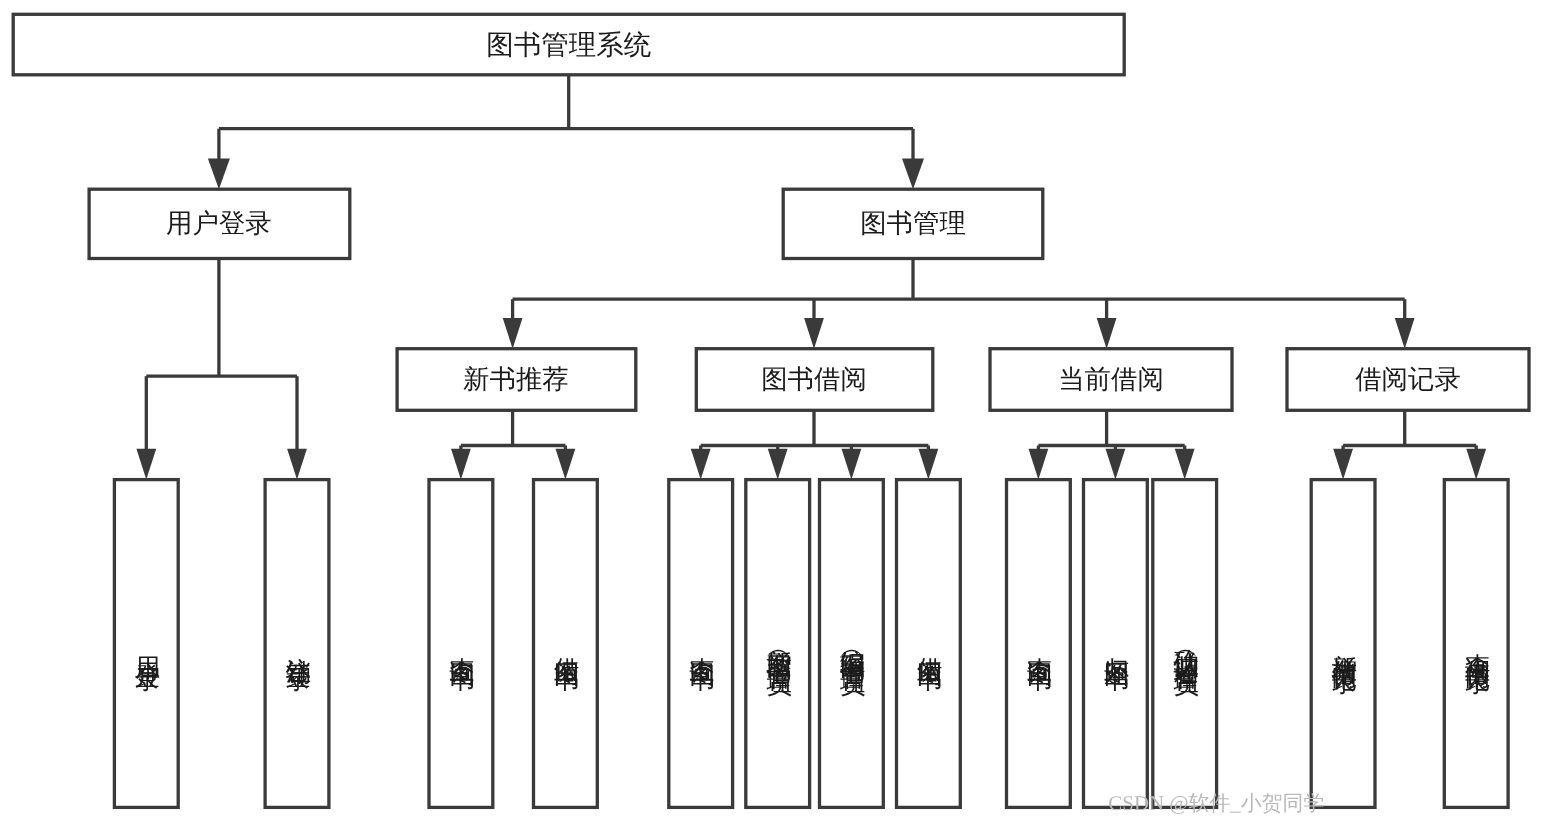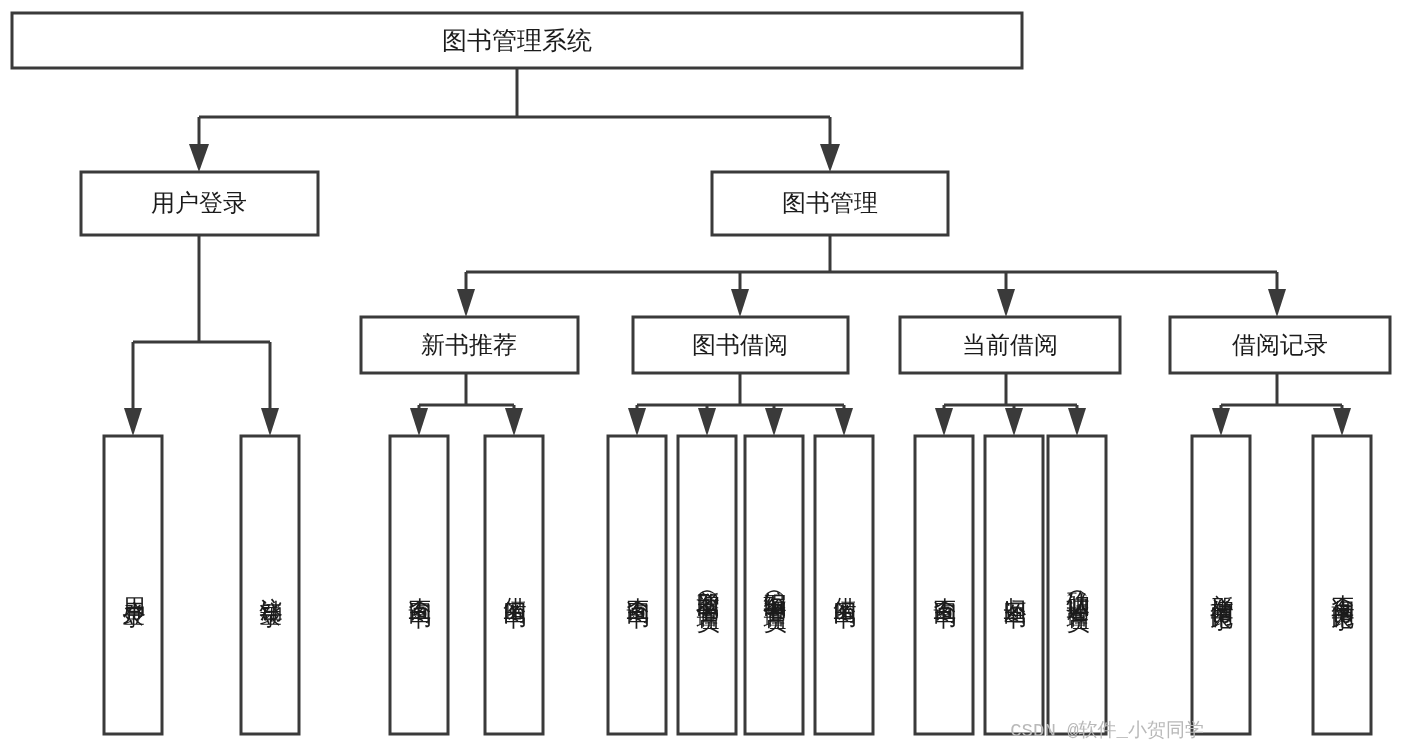--- a/index.html
+++ b/index.html
@@ -55,21 +55,21 @@
   .arrow-head {
     fill: #3a3a3a;
     stroke: none;
   }
   .watermark {
     position: absolute;
     right: 8px;
     bottom: 4px;
     font-size: 19px;
     color: #b9b9b9;
-    font-family: Liberation Mono, monospace;
+    font-family: Liberation Serif, serif;
     white-space: nowrap;
     pointer-events: none;
   }
 </style>
 </head>
 <body>
 
 <div id="diagram-root">
   <svg class="diagram" viewBox="0 0 1405 747" xmlns="http://www.w3.org/2000/svg">
 

